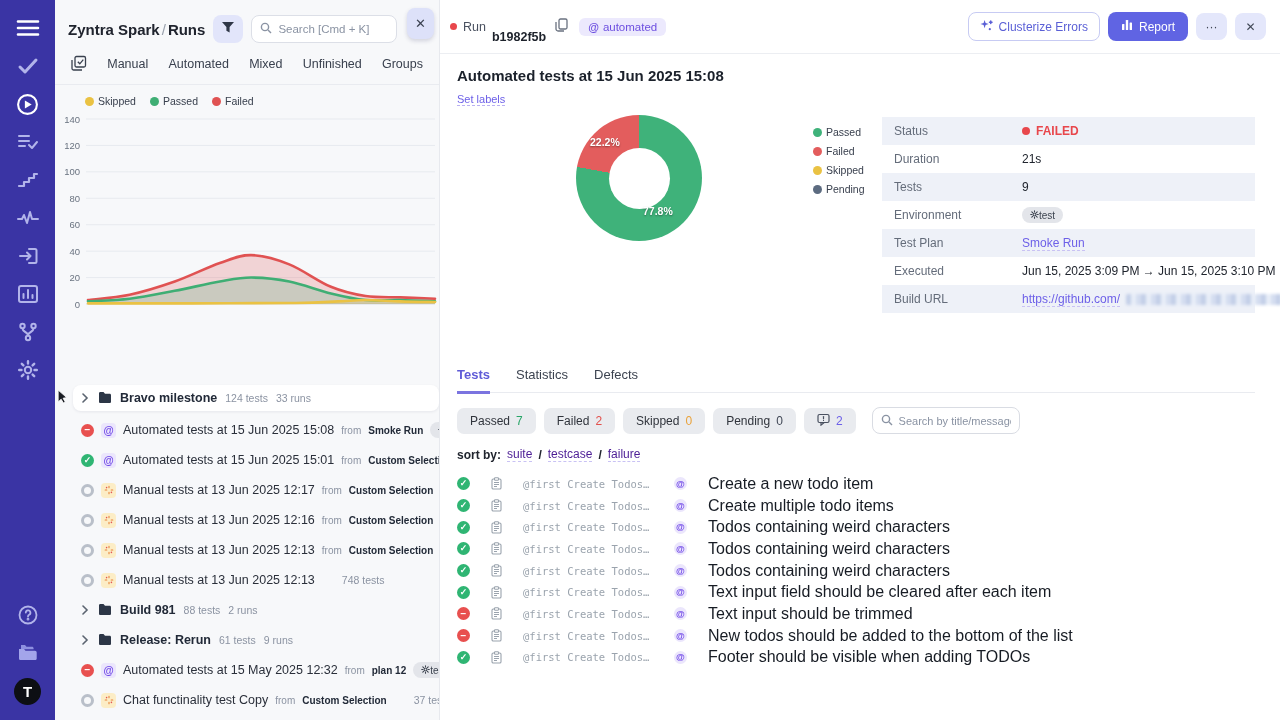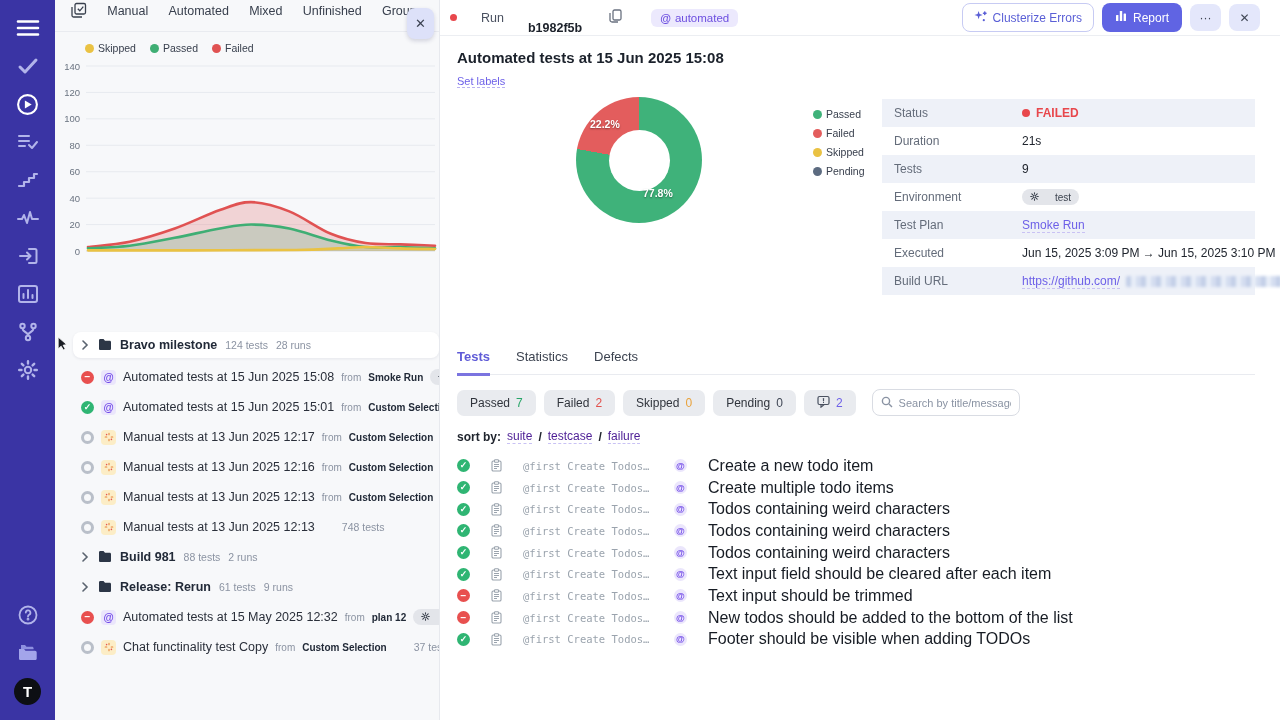--- a/index.html
+++ b/index.html
@@ -47,26 +47,26 @@
   .from-label { font-size:10px; color:#8b93a2; }
   .from-name { font-size:10px; font-weight:bold; color:#222a38; }
   .st { width:13px; height:13px; border-radius:50%; flex:none; display:flex; align-items:center; justify-content:center; color:#fff; font-size:9px; font-weight:bold; line-height:1; }
   .st.pass { background:#2fb573; } .st.pass::after { content:"✓"; }
   .st.fail { background:#e8504f; } .st.fail::after { content:"−"; font-size:10px; }
   .st.neutral { width:13px; height:13px; background:transparent; border:3.5px solid #b9bfc9; }
   .type-ic { width:15px; height:15px; border-radius:4px; flex:none; display:flex; align-items:center; justify-content:center; }
   .type-ic.auto { background:#ebe6fc; color:#7048e8; font-weight:bold; font-size:10.5px; }
   .type-ic.auto::after { content:"@"; }
   .type-ic.manual { background:#fcedc6; }
-  .env-pill { display:inline-flex; align-items:center; gap:16px; background:#e3e5ea; border-radius:10px; padding:2.5px 8px; font-size:10px; color:#3c434f; flex:none; }
+  .env-pill { display:inline-flex; align-items:center; gap:0; background:#e3e5ea; border-radius:10px; padding:2.5px 8px; font-size:10px; color:#3c434f; flex:none; }
   .ml-auto { margin-left:auto; margin-right:6px; }
 
   
   .right-panel { flex:1; display:flex; flex-direction:column; background:#fff; min-width:0; }
-  .topbar { height:36px; border-bottom:1px solid #eceef2; display:flex; align-items:center; padding:0 20px 0 10px; gap:24px; flex:none; }
+  .topbar { height:54px; border-bottom:1px solid #eceef2; display:flex; align-items:center; padding:0 14px 0 10px; gap:6px; flex:none; }
   .tb-dot { width:7px; height:7px; border-radius:50%; background:#e8474c; flex:none; }
   .tb-run { font-size:12.5px; color:#4a5160; }
   .tb-id { font-size:12.5px; font-weight:bold; color:#1d222b;margin-top:20px; }
   .copy-btn { background:none; border:none; padding:2px 3px; cursor:pointer; display:flex; align-items:center; }
   .auto-badge { display:inline-flex; align-items:center; gap:4px; background:#ece9fd; border-radius:6px; padding:3px 9px; font-size:11.5px; color:#6d4fe0; margin-left:2px; cursor:pointer; }
   .auto-badge .at { font-weight:bold; font-size:11px; } .auto-badge .at::after { content:"@"; }
   .tb-actions { margin-left:auto; display:flex; gap:8px; align-items:center; }
   .btn-outline { height:29px; border:1px solid #c7cbf3; background:#fff; color:#5a5fd6; border-radius:8px; font-size:12px; display:flex; align-items:center; gap:6px; padding:0 11px; cursor:pointer; font-family:inherit; }
   .btn-primary { height:29px; background:#6064e3; color:#fff; border:none; border-radius:8px; font-size:12px; display:flex; align-items:center; gap:6px; padding:0 13px; cursor:pointer; font-family:inherit; }
   .btn-ghost { height:27px; min-width:31px; background:#e4e7fb; border:none; border-radius:8px; color:#3f4654; font-size:12px; cursor:pointer; display:flex; align-items:center; justify-content:center; padding:0 8px; font-family:inherit; }
@@ -196,20 +196,37 @@
         <path d="M5 2h4l1.5 1.7H16c.9 0 1.6.7 1.6 1.6v1H5V2z" fill="#8e90e0"></path>
         <path d="M3 6h5l1.5 1.7H19c.9 0 1.7.8 1.7 1.7v6c0 .9-.8 1.6-1.7 1.6H4.7C3.8 17 3 16.3 3 15.4V6z" fill="#a3a5ea"></path>
       </svg>
     </div>
   <div class="sb-icon">
       <div class="logo-circle">T</div>
     </div>
 </nav>
 
 <section class="left-panel">
+  <div class="lp-header">
+    <div class="lp-title">
+      <span>Zyntra Spark</span><span class="lp-sep">/</span><span>Runs</span>
+    </div>
+    <button class="filter-btn">
+        <span><svg width="14" height="13" viewBox="0 0 14 13">
+            <path d="M1 1h12L8.6 6v5.5L5.4 9.8V6L1 1z" fill="#2f3747"></path>
+          </svg></span>
+      </button>
+    <div class="lp-search">
+      <span><svg width="12" height="12" viewBox="0 0 12 12" fill="none" stroke="#8a93a3" stroke-width="1.4">
+            <circle cx="5" cy="5" r="3.6"></circle>
+            <path d="M8 8l3 3"></path>
+          </svg></span>
+      <input type="text" placeholder="Search [Cmd + K]" style="">
+    </div>
+  </div>
   <button class="lp-close"><span>✕</span></button>
 
   <div class="lp-tabs">
     <span class="select-icon">
         <svg width="17" height="17" viewBox="0 0 17 17" fill="none" stroke="#39404e" stroke-width="1.3">
           <path d="M2 5v8.5A1.5 1.5 0 0 0 3.5 15H12"></path>
           <rect x="5" y="1.5" width="10.5" height="10.5" rx="1.5"></rect>
           <path d="M7.8 6.8l2 2L13.3 4.6"></path>
         </svg>
       </span>
@@ -261,21 +278,21 @@
       <span class="chev">
           <svg width="8" height="10" viewBox="0 0 8 10">
             <path d="M2 1l4 4-4 4" stroke="#5b6470" stroke-width="1.6" fill="none" stroke-linecap="round"></path>
           </svg>
         </span>
       <span><svg width="14" height="12" viewBox="0 0 14 12">
             <path d="M1 2.3C1 1.6 1.6 1 2.3 1h3.2L7 2.7h4.7c.7 0 1.3.6 1.3 1.3v6.7c0 .7-.6 1.3-1.3 1.3H2.3C1.6 12 1 11.4 1 10.7V2.3z" fill="#2c3646"></path>
           </svg></span>
       <span class="m-name">Bravo milestone</span>
       <span class="meta">124 tests</span>
-      <span class="meta">28 runs</span>
+      <span class="meta">33 runs</span>
     </div>
 
     <div class="row-run">
       <span class="st fail"></span>
       <span class="type-ic auto"></span>
       <span class="run-title">Automated tests at 15 Jun 2025 15:08</span>
       <span class="from-label">from</span>
       <span class="from-name">Smoke Run</span>
       <span class="env-pill ml-auto">
           <span><svg width="9" height="9" viewBox="0 0 10 10">

